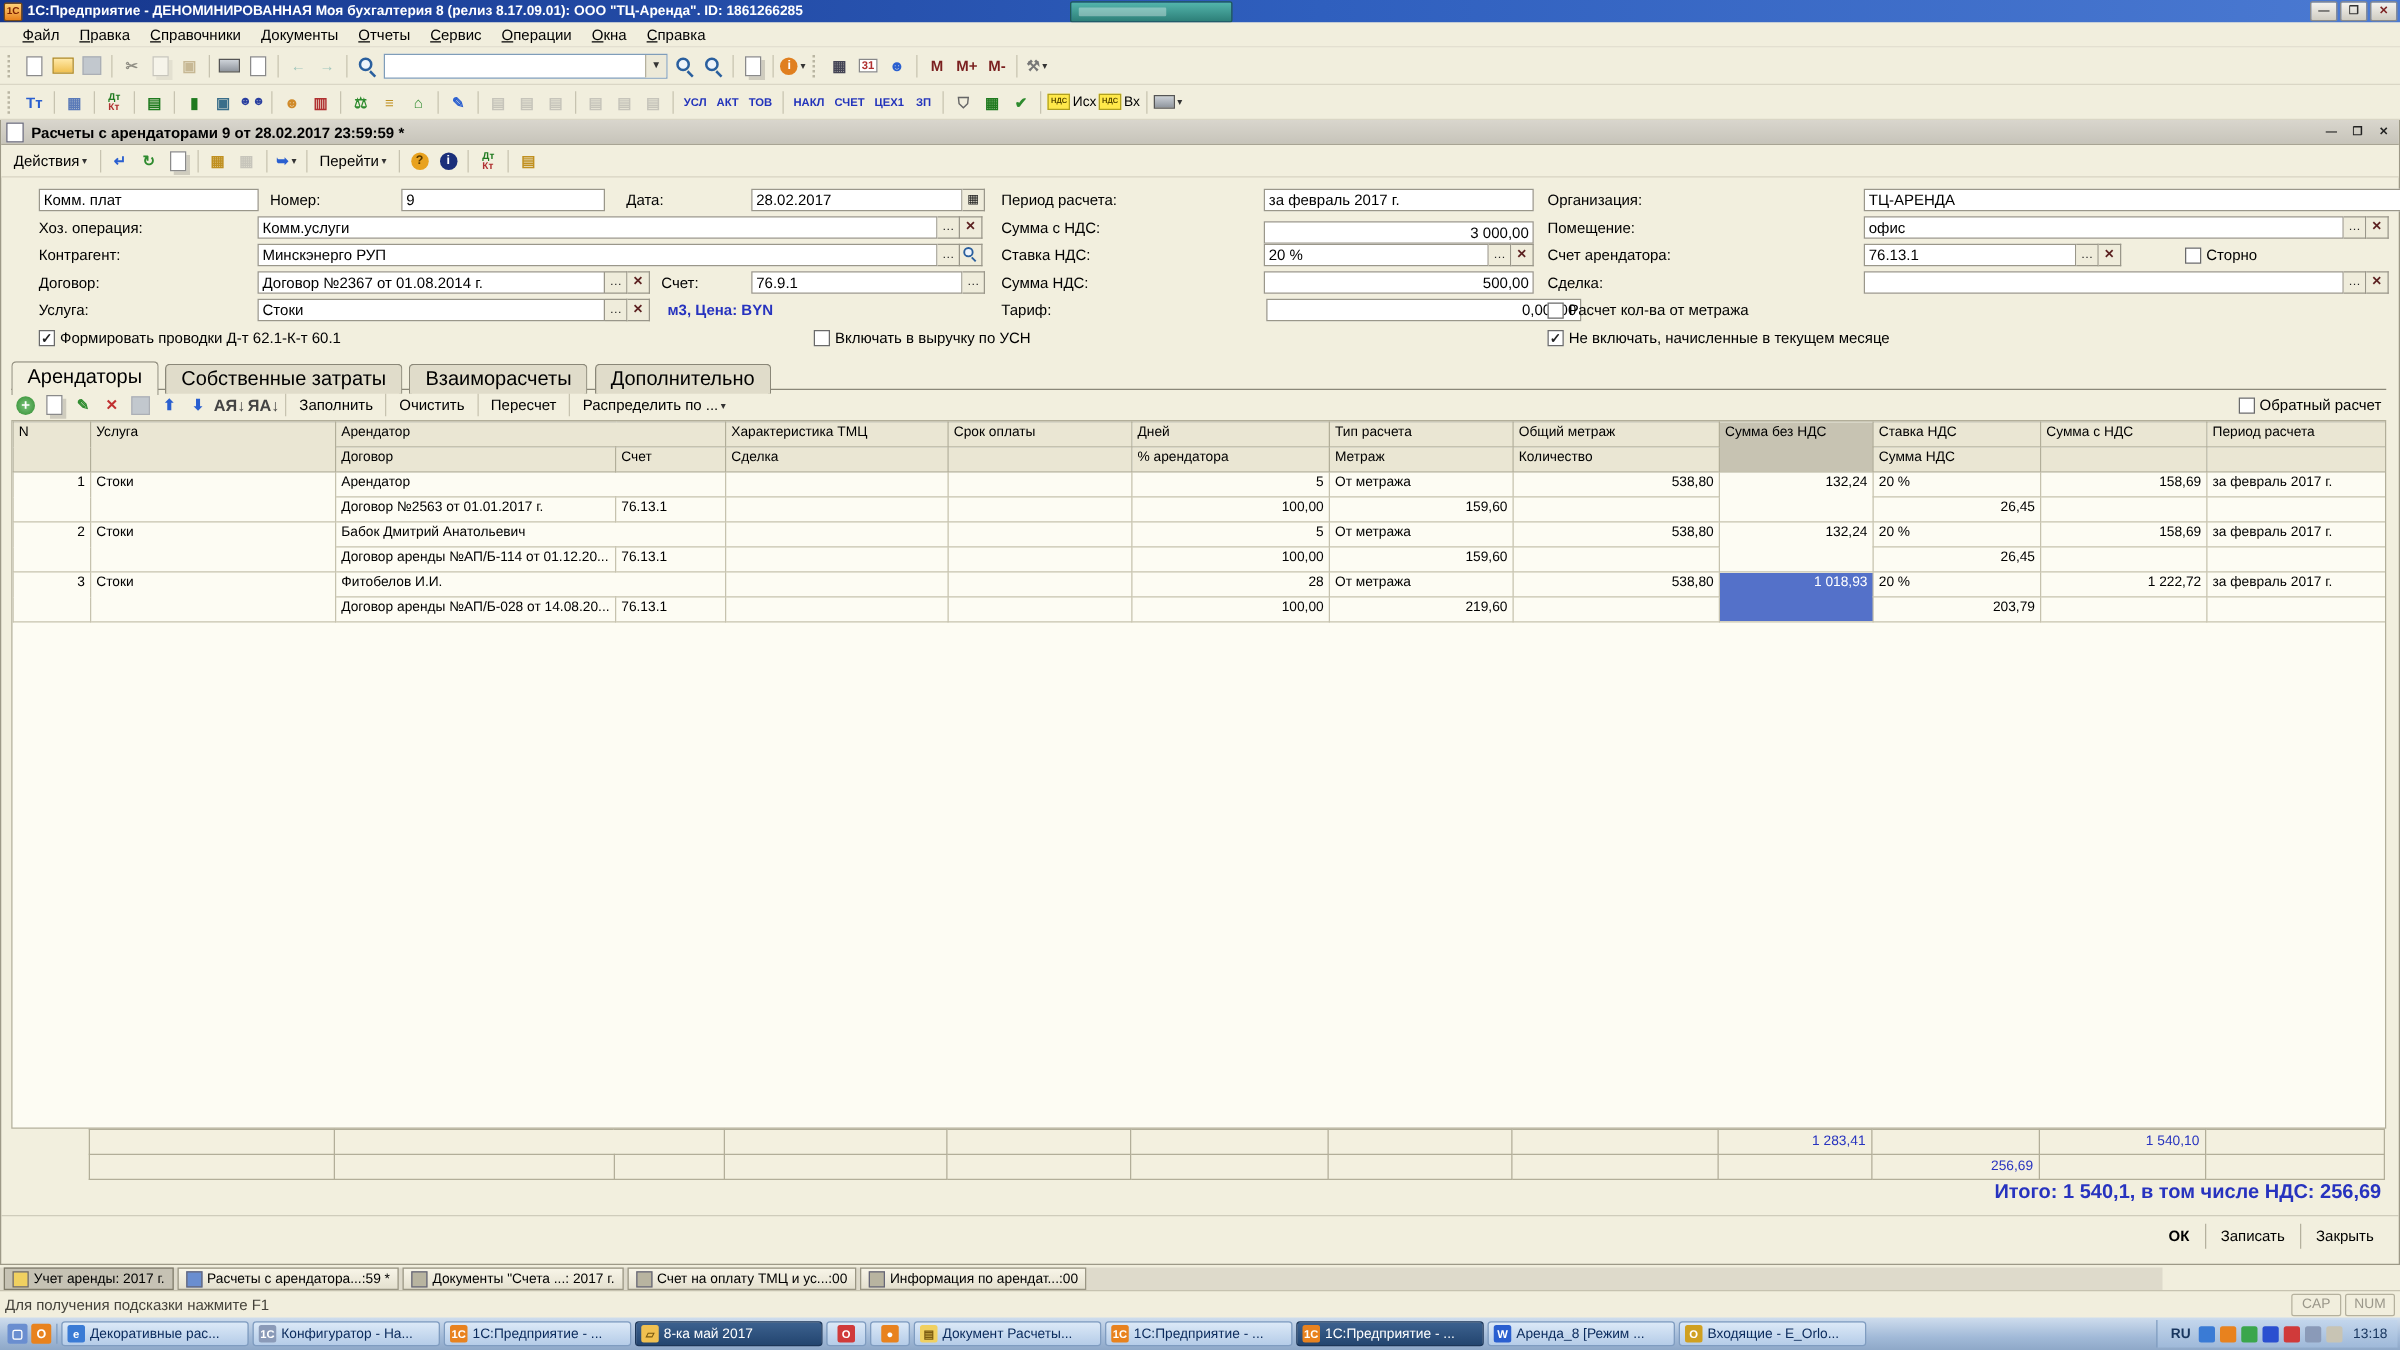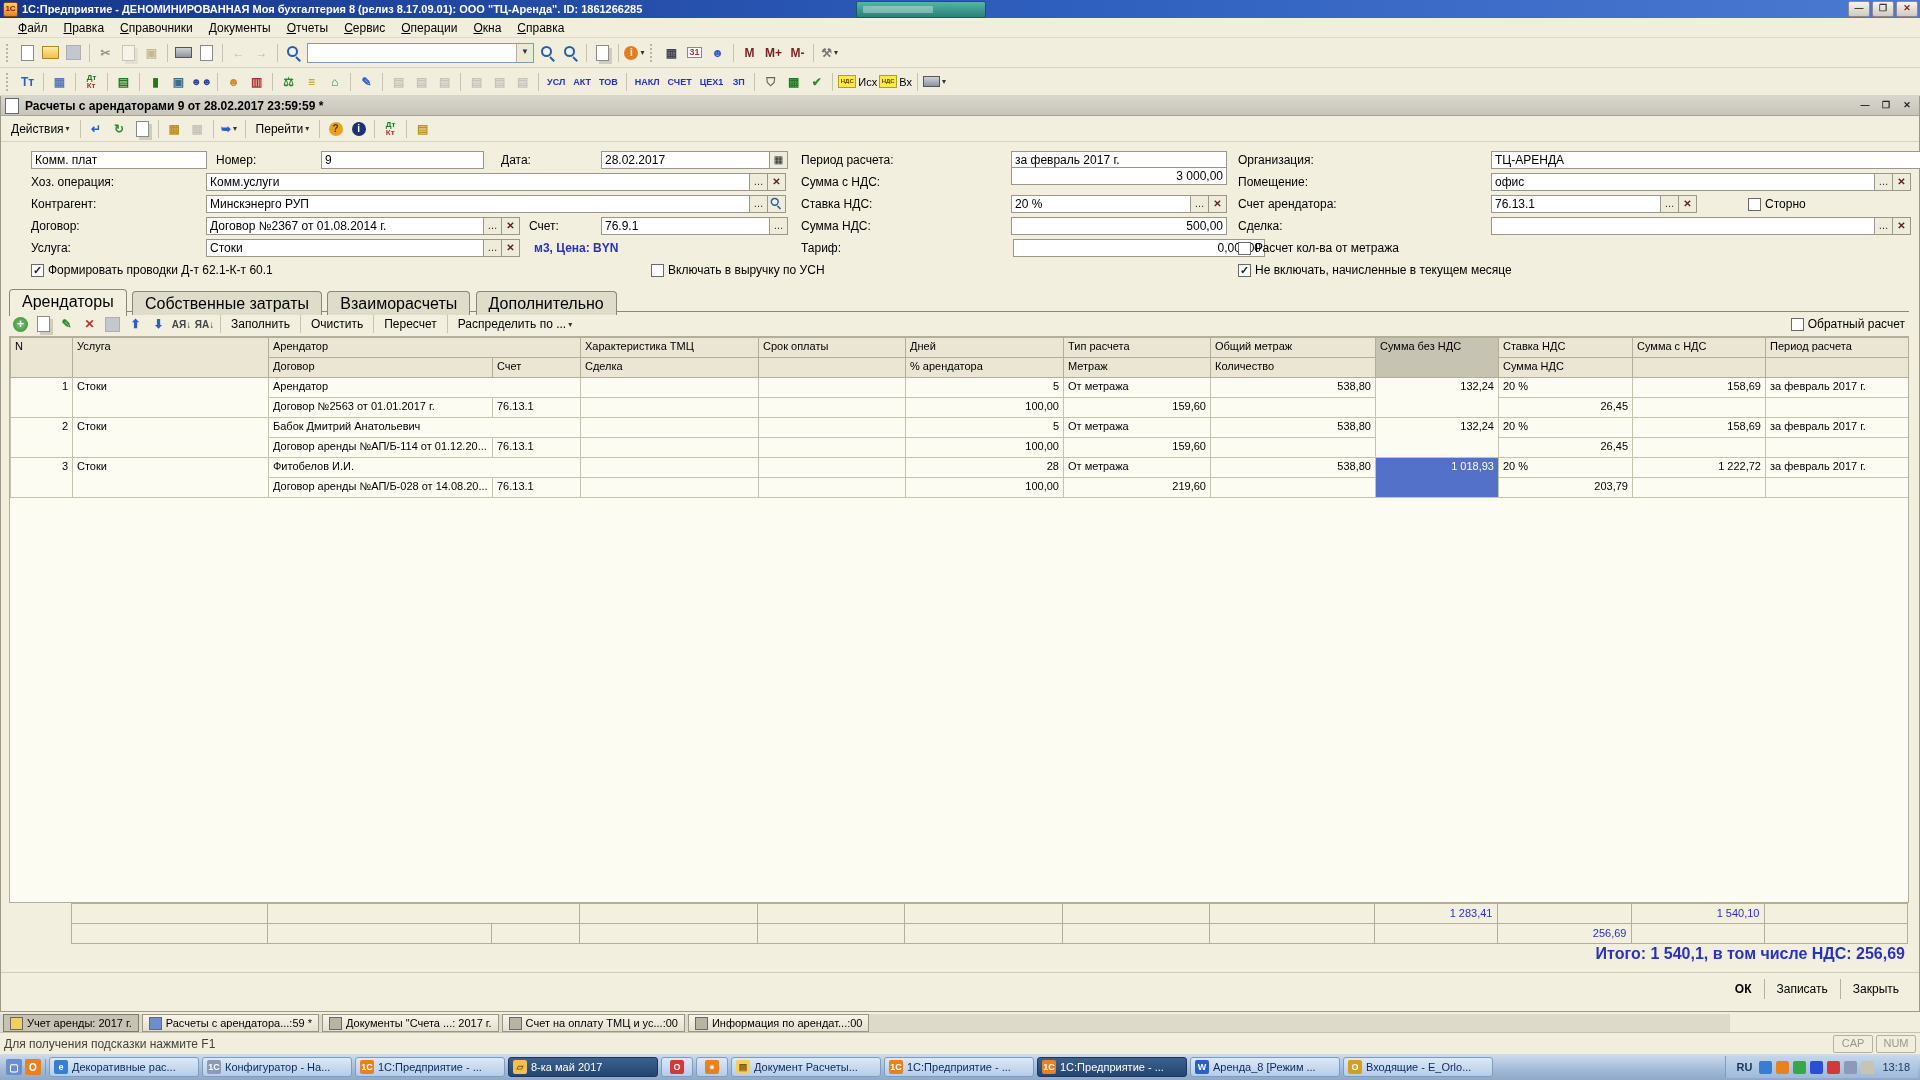--- a/index.html
+++ b/index.html
@@ -82,21 +82,21 @@
   .blue{color:#2733bf;font-weight:bold;}
   
   .tabs{position:absolute;left:8px;right:10px;top:192px;height:23px;border-bottom:1px solid #8a8778;}
   .tab{position:relative;display:inline-block;margin-right:2px;padding:3px 12px 2px;font-size:16px;
        background:#e0dcca;border:1px solid #8a8778;border-bottom:none;border-radius:4px 4px 0 0;top:3px;}
   .tab.active{background:#f2efde;top:1px;padding-bottom:5px;}
   
   .gridtb{position:absolute;left:8px;right:10px;top:216px;height:24px;display:flex;align-items:center;}
   .gcirc{width:15px;height:15px;border-radius:50%;background:radial-gradient(#7cc47c,#2e8b2e);
          color:#fff;font-size:12px;line-height:14px;text-align:center;font-weight:bold;}
-  .sortico{font-size:10px;font-weight:bold;color:#444;}
+  .sortico{font-size:13px;font-weight:bold;color:#444;}
   
   .gridwrap{position:absolute;left:8px;right:10px;top:240px;height:567px;background:#fdfcf3;
             border:1px solid #b2ae99;box-sizing:border-box;overflow:hidden;}
   table.tbl{border-collapse:collapse;table-layout:fixed;width:1898px;font-size:11px;}
   .tbl th,.tbl td{border:1px solid #c6c2ae;padding:1px 4px;height:17px;line-height:15px;
                   white-space:nowrap;overflow:hidden;font-weight:normal;text-align:left;vertical-align:top;}
   .tbl thead th{background:#eae6d3;border-color:#b2ae99;}
   .tbl th.hsel{background:#c7c3b2;}
   .tbl td.num{text-align:right;}
   .tbl td.sel{background:#5471c9;color:#fff;}
@@ -459,21 +459,21 @@
       <span class="sb"><span class="mag"></span></span>
     </div>
 
     <span class="lb" style="left:30px;top:77px;">Хоз. операция:</span>
     <div class="fld" style="left:205px;top:77px;width:580px;">
       <span class="val">Комм.услуги</span>
       <span class="sb">…</span>
       <span class="sb x">✕</span>
     </div>
     <span class="lb" style="left:800px;top:77px;">Сумма с НДС:</span>
-    <div class="fld numeric" style="left:1010px;top:71px;width:216px;">
+    <div class="fld numeric" style="left:1010px;top:81px;width:216px;">
       <span class="val">3 000,00</span>
     </div>
     <span class="lb" style="left:1237px;top:77px;">Помещение:</span>
     <div class="fld" style="left:1490px;top:77px;width:420px;">
       <span class="val">офис</span>
       <span class="sb">…</span>
       <span class="sb x">✕</span>
     </div>
 
     <span class="lb" style="left:30px;top:99px;">Контрагент:</span>

